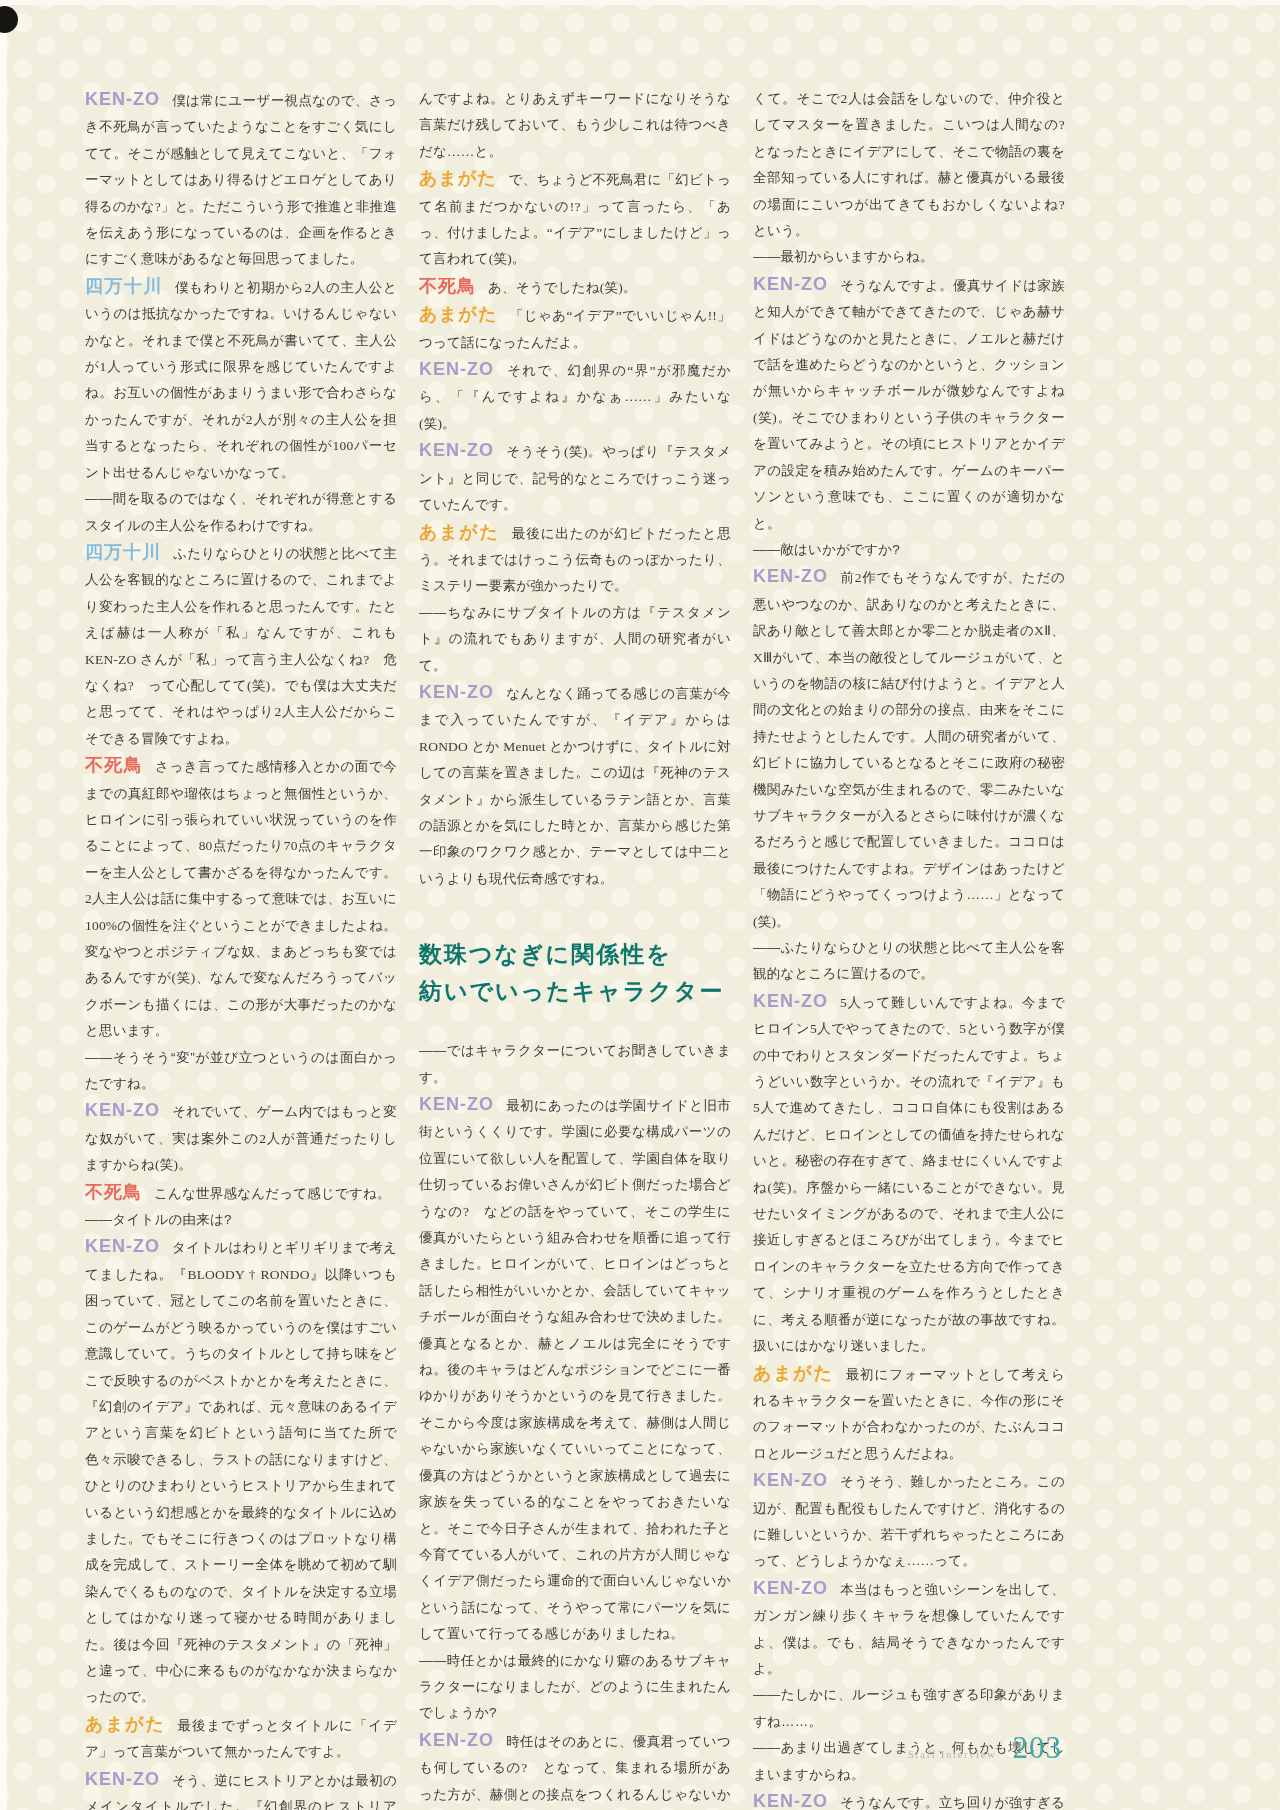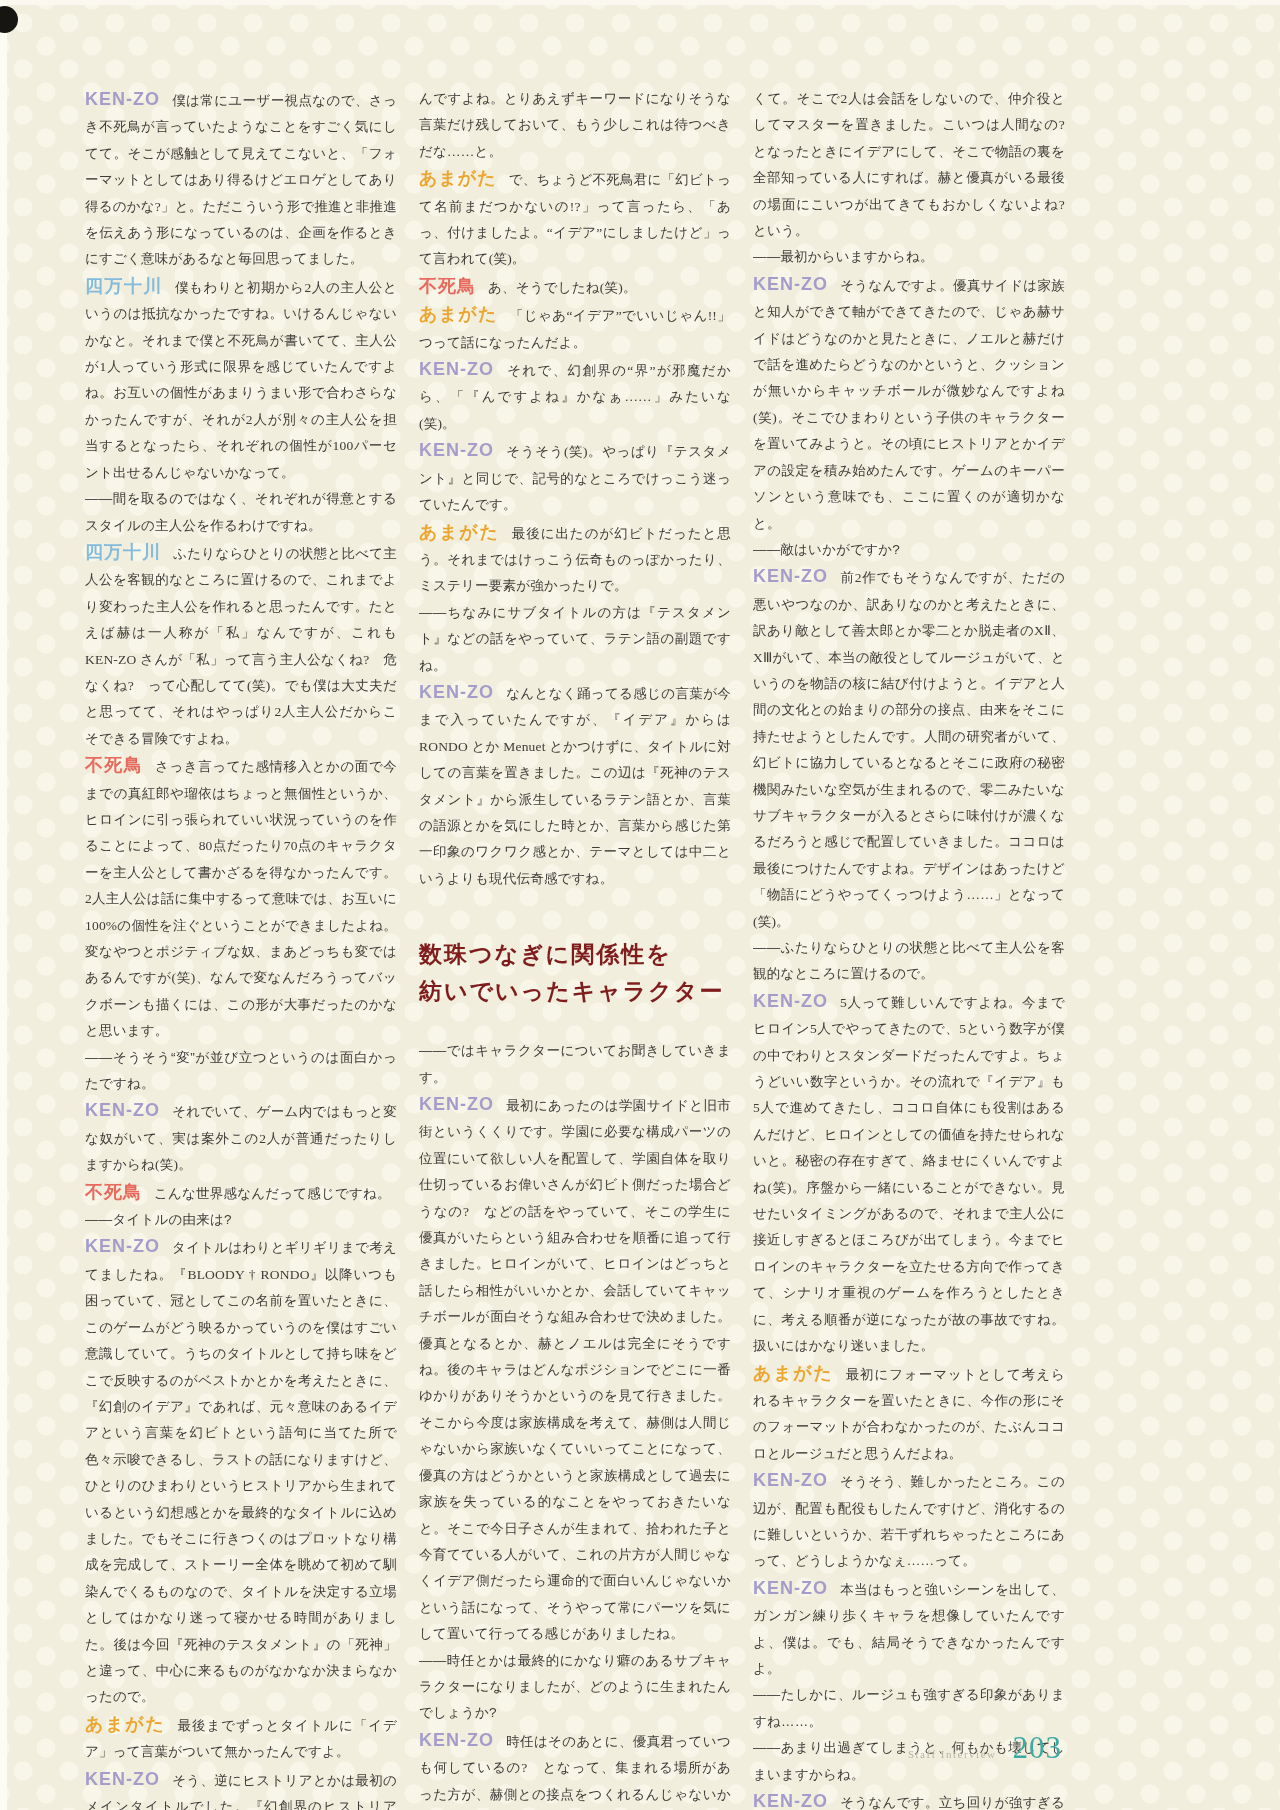--- a/index.html
+++ b/index.html
@@ -49,21 +49,21 @@
     margin-right: 12px;
   }
   .question {
     font-family: "Liberation Sans", sans-serif;
     font-weight: normal;
     color: #3c3b37;
   }
   .heading {
     font-family: "Liberation Sans", sans-serif;
     font-weight: bold;
-    color: #7f1d1d;
+    color: #0f766e;
     font-size: 23px;
     line-height: 37px;
     letter-spacing: 2px;
     margin: 44px 0 28px 0;
   }
   .footer {
     position: absolute; right: 218px; bottom: 44px;
     display: flex; align-items: baseline; gap: 16px;
     font-family: Liberation Serif, serif;
   }
@@ -93,21 +93,21 @@
       <p class="blk speech"><span class="spk" style="color: rgb(164, 156, 203);">KEN-ZO</span><span class="txt">そう、逆にヒストリアとかは最初のメインタイトルでした。『幻創界のヒストリア(仮)』とかだった</span></p>
     </div>
   <div class="col">
       <p class="blk speech"><span class="txt">んですよね。とりあえずキーワードになりそうな言葉だけ残しておいて、もう少しこれは待つべきだな……と。</span></p>
       <p class="blk speech"><span class="spk" style="color: rgb(236, 166, 48);">あまがた</span><span class="txt">で、ちょうど不死鳥君に「幻ビトって名前まだつかないの!?」って言ったら、「あっ、付けましたよ。“イデア”にしましたけど」って言われて(笑)。</span></p>
       <p class="blk speech"><span class="spk" style="color: rgb(232, 106, 92);">不死鳥</span><span class="txt">あ、そうでしたね(笑)。</span></p>
       <p class="blk speech"><span class="spk" style="color: rgb(236, 166, 48);">あまがた</span><span class="txt">「じゃあ“イデア”でいいじゃん!!」つって話になったんだよ。</span></p>
       <p class="blk speech"><span class="spk" style="color: rgb(164, 156, 203);">KEN-ZO</span><span class="txt">それで、幻創界の“界”が邪魔だから、「『んですよね』かなぁ……」みたいな(笑)。</span></p>
       <p class="blk speech"><span class="spk" style="color: rgb(164, 156, 203);">KEN-ZO</span><span class="txt">そうそう(笑)。やっぱり『テスタメント』と同じで、記号的なところでけっこう迷っていたんです。</span></p>
       <p class="blk speech"><span class="spk" style="color: rgb(236, 166, 48);">あまがた</span><span class="txt">最後に出たのが幻ビトだったと思う。それまではけっこう伝奇ものっぽかったり、ミステリー要素が強かったりで。</span></p>
-      <p class="blk question">——ちなみにサブタイトルの方は『テスタメント』などの話をやっていて、ラテン語の副題ですね。</p>
+      <p class="blk question">——ちなみにサブタイトルの方は『テスタメント』の流れでもありますが、人間の研究者がいて。</p>
       <p class="blk speech"><span class="spk" style="color: rgb(164, 156, 203);">KEN-ZO</span><span class="txt">なんとなく踊ってる感じの言葉が今まで入っていたんですが、『イデア』からは RONDO とか Menuet とかつけずに、タイトルに対しての言葉を置きました。この辺は『死神のテスタメント』から派生しているラテン語とか、言葉の語源とかを気にした時とか、言葉から感じた第一印象のワクワク感とか、テーマとしては中二というよりも現代伝奇感ですね。</span></p>
       <h2 class="blk heading"><span>数珠つなぎに関係性を</span><br><span>紡いでいったキャラクター</span></h2>
       <p class="blk question">——ではキャラクターについてお聞きしていきます。</p>
       <p class="blk speech"><span class="spk" style="color: rgb(164, 156, 203);">KEN-ZO</span><span class="txt">最初にあったのは学園サイドと旧市街というくくりです。学園に必要な構成パーツの位置にいて欲しい人を配置して、学園自体を取り仕切っているお偉いさんが幻ビト側だった場合どうなの?　などの話をやっていて、そこの学生に優真がいたらという組み合わせを順番に追って行きました。ヒロインがいて、ヒロインはどっちと話したら相性がいいかとか、会話していてキャッチボールが面白そうな組み合わせで決めました。優真となるとか、赫とノエルは完全にそうですね。後のキャラはどんなポジションでどこに一番ゆかりがありそうかというのを見て行きました。そこから今度は家族構成を考えて、赫側は人間じゃないから家族いなくていいってことになって、優真の方はどうかというと家族構成として過去に家族を失っている的なことをやっておきたいなと。そこで今日子さんが生まれて、拾われた子と今育てている人がいて、これの片方が人間じゃなくイデア側だったら運命的で面白いんじゃないかという話になって、そうやって常にパーツを気にして置いて行ってる感じがありましたね。</span></p>
       <p class="blk question">——時任とかは最終的にかなり癖のあるサブキャラクターになりましたが、どのように生まれたんでしょうか?</p>
       <p class="blk speech"><span class="spk" style="color: rgb(164, 156, 203);">KEN-ZO</span><span class="txt">時任はそのあとに、優真君っていつも何しているの?　となって、集まれる場所があった方が、赫側との接点をつくれるんじゃないかという話になって、馴染みのある喫茶店を作って、店内にお客としているけど面識はないとか、お互いを意識していない感じを作りた</span></p>
     </div>
   <div class="col">
       <p class="blk speech"><span class="txt">くて。そこで2人は会話をしないので、仲介役としてマスターを置きました。こいつは人間なの?　となったときにイデアにして、そこで物語の裏を全部知っている人にすれば。赫と優真がいる最後の場面にこいつが出てきてもおかしくないよね?　という。</span></p>
       <p class="blk question">——最初からいますからね。</p>

